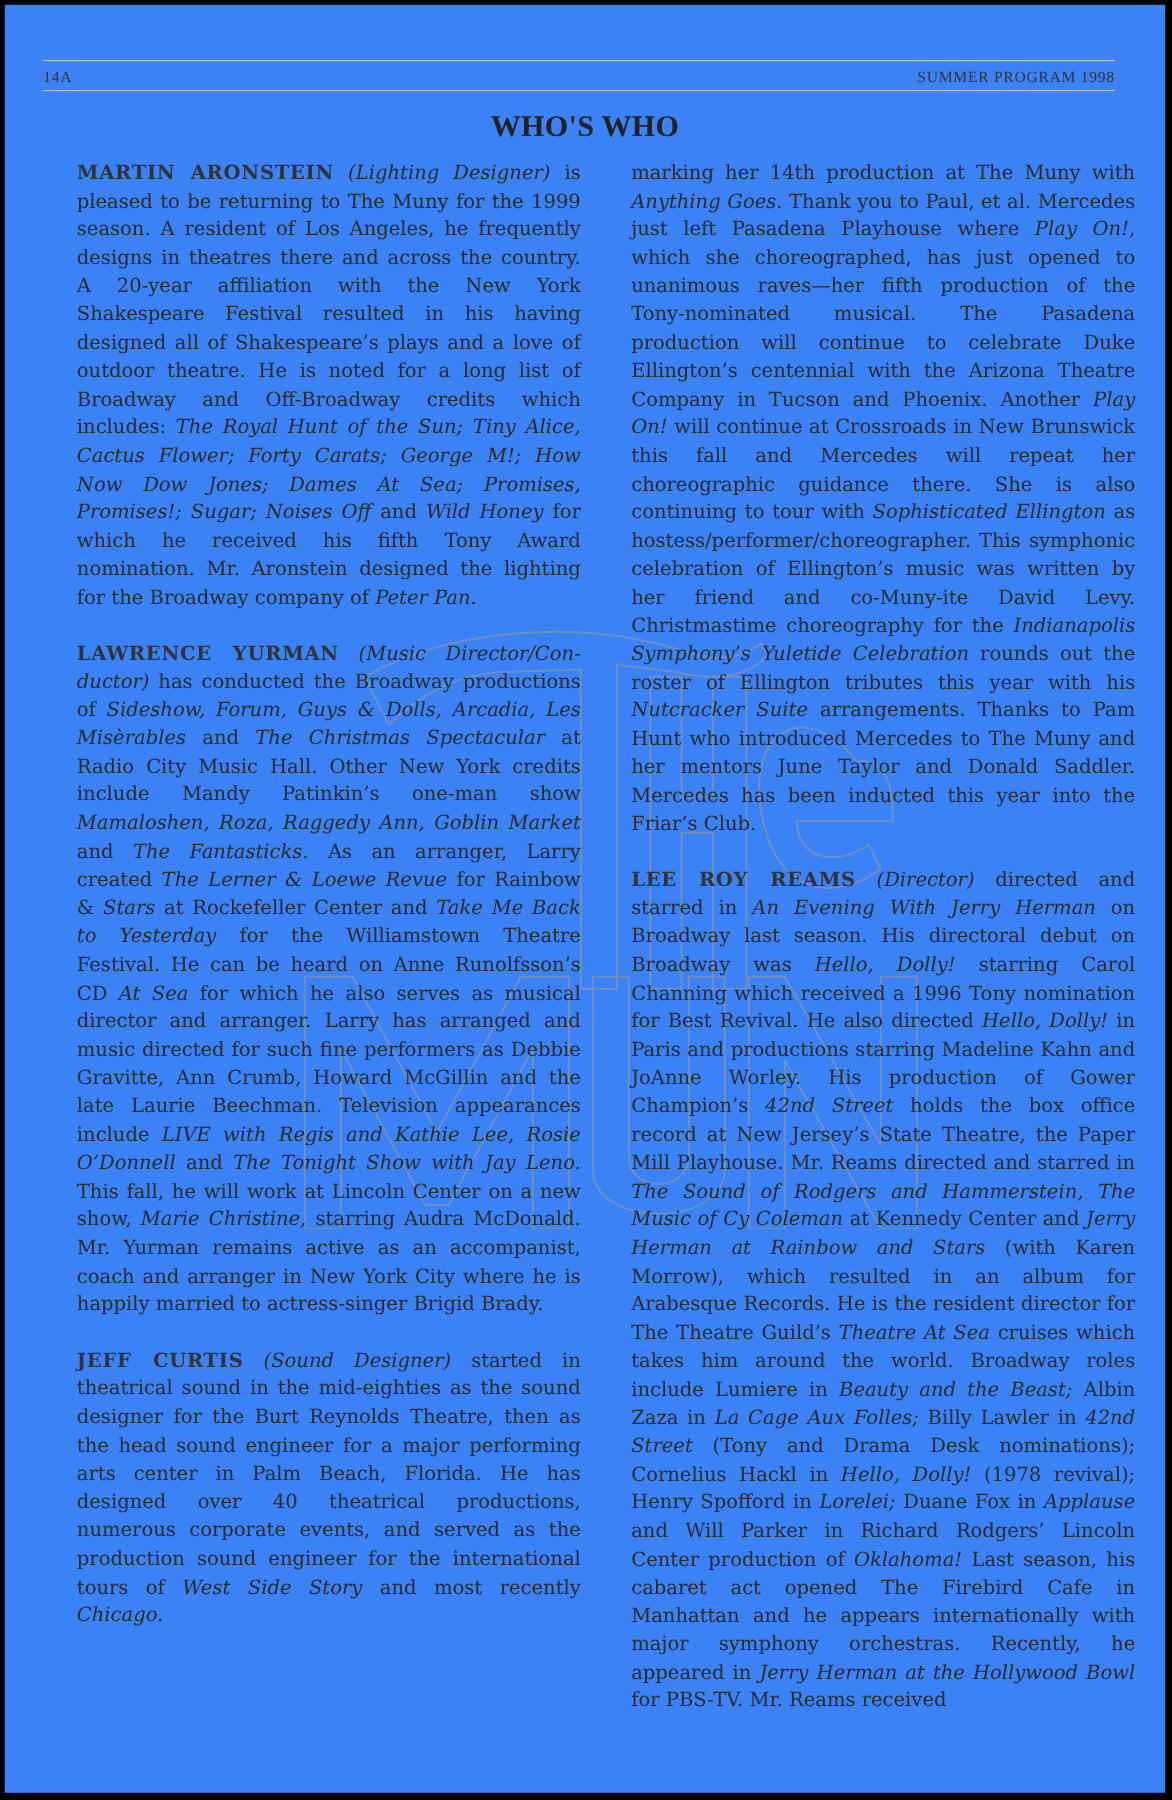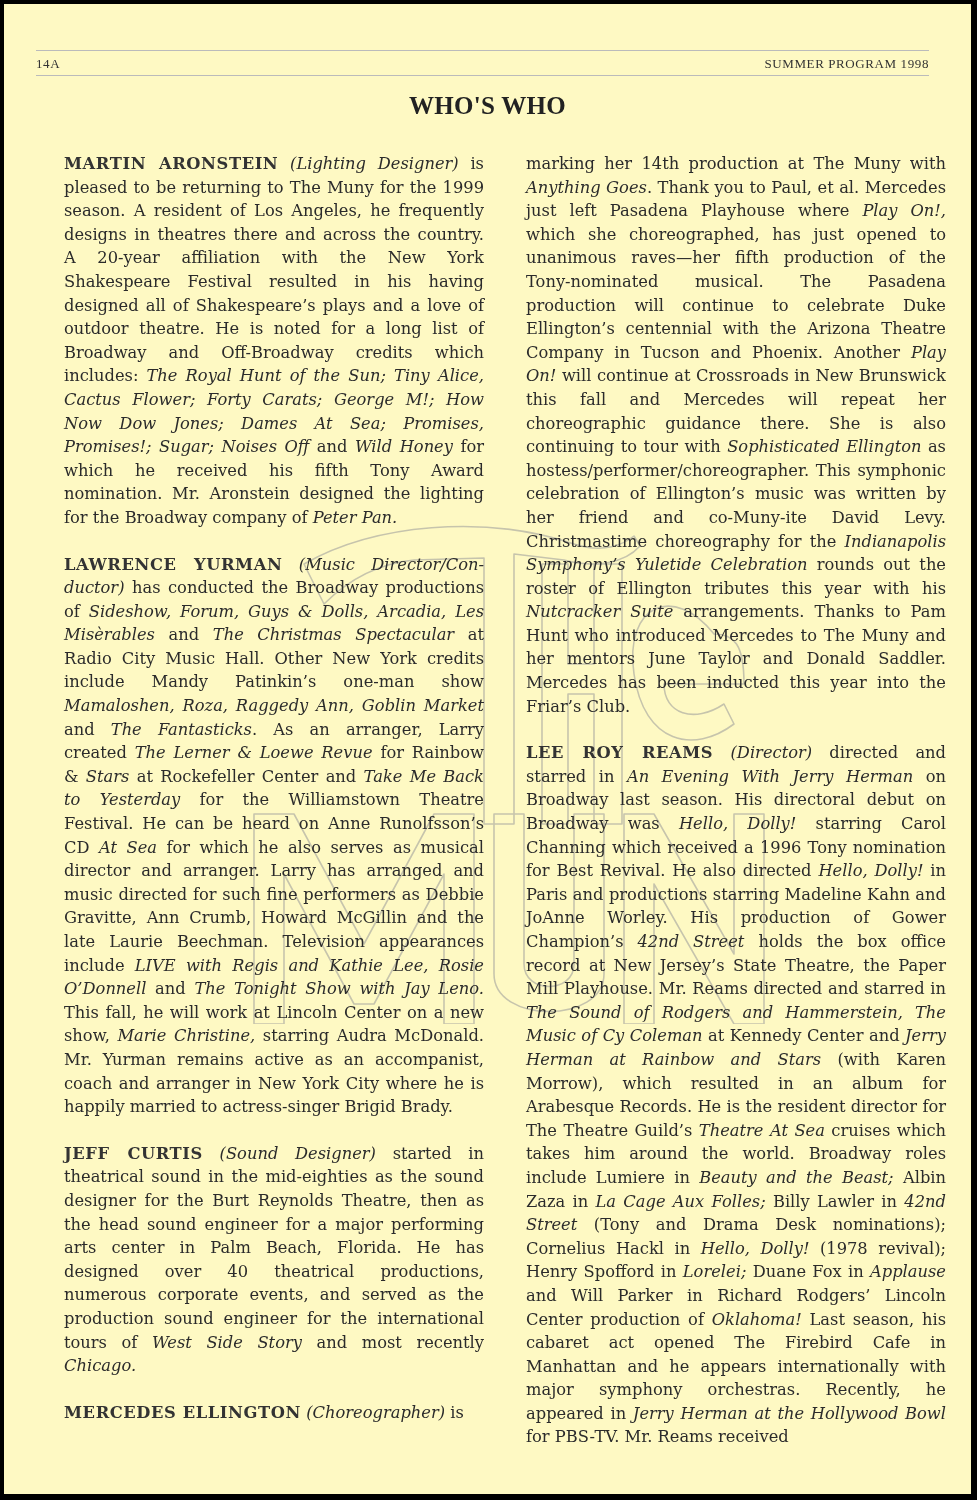--- a/index.html
+++ b/index.html
@@ -4,21 +4,21 @@
 <style>
   html, body { margin: 0; padding: 0; }
   body {
     width: 977px; height: 1500px;
     background: #000;
     position: relative; overflow: hidden;
   }
   .page {
     position: absolute; left: 4px; top: 4px;
     width: 967px; height: 1490px;
-    background: #fef9c3;
+    background: #3b82f6;
     overflow: hidden;
   }
   .running-head {
     position: absolute; left: 32px; top: 46px;
     width: 893px; height: 24px;
     border-top: 1px solid #bbb;
     border-bottom: 1px solid #bbb;
     font-family: "Liberation Serif", "DejaVu Serif", serif;
     font-size: 13px; letter-spacing: 0.6px;
     color: #333;
@@ -31,21 +31,20 @@
     font-family: "Liberation Serif", "DejaVu Serif", serif;
     font-weight: bold; font-size: 25px;
     color: #222; letter-spacing: 0.3px;
   }
   .col {
     position: absolute; top: 128px; width: 420px;
     font-family: "DejaVu Serif", "Liberation Serif", serif;
     font-size: 16.3px; line-height: 23.6px;
     color: #2b2b2b; text-align: justify;
     hyphens: manual;
-    margin-top: 20px;
   }
   .col.left  { left: 60px; }
   .col.right { left: 522px; }
   .bio { margin: 0 0 23px 0; }
   .bio .name { font-weight: bold; letter-spacing: 0.6px; color: #333; }
   .bio i { font-style: italic; }
   .watermark {
     position: absolute; left: 150px; top: 520px;
     width: 640px; height: 500px;
     pointer-events: none; opacity: 0.55;
@@ -73,20 +72,19 @@
       <path d="M100 290 L140 290 L210 420 L280 290 L320 290 L320 500 L290 500 L290 350 L220 480 L200 480 L130 350 L130 500 L100 500 Z"></path>
       <path d="M340 290 L370 290 L370 440 C370 470 420 470 420 440 L420 290 L450 290 L450 450 C450 500 340 500 340 450 Z"></path>
       <path d="M470 290 L500 290 L580 430 L580 290 L610 290 L610 500 L580 500 L500 360 L500 500 L470 500 Z"></path>
     </g>
   </svg>
 
   <div class="col left">
       <p class="bio"><span class="name">MARTIN ARONSTEIN</span> <i>(Lighting Designer)</i><span> is pleased to be returning to The Muny for the 1999 season. A resident of Los Angeles, he frequently designs in theatres there and across the country. A 20-year affiliation with the New York Shakespeare Festival resulted in his having designed all of Shakespeare’s plays and a love of outdoor theatre. He is noted for a long list of Broadway and Off-Broadway credits which includes: </span><i>The Royal Hunt of the Sun; Tiny Alice, Cactus Flower; Forty Carats; George M!; How Now Dow Jones; Dames At Sea; Promises, Promises!; Sugar; Noises Off</i><span> and </span><i>Wild Honey</i><span> for which he received his fifth Tony Award nomination. Mr. Aronstein designed the lighting for the Broadway company of </span><i>Peter Pan.</i></p>
       <p class="bio"><span class="name">LAWRENCE YURMAN</span> <i>(Music Director/Con­ductor)</i><span> has conducted the Broadway productions of </span><i>Sideshow, Forum, Guys &amp; Dolls, Arcadia, Les Misèrables</i><span> and </span><i>The Christmas Spectacular</i><span> at Radio City Music Hall. Other New York credits include Mandy Patinkin’s one-man show </span><i>Mamaloshen, Roza, Raggedy Ann, Goblin Market</i><span> and </span><i>The Fantasticks</i><span>. As an arranger, Larry created </span><i>The Lerner &amp; Loewe Revue</i><span> for Rainbow &amp; </span><i>Stars</i><span> at Rockefeller Center and </span><i>Take Me Back to Yesterday</i><span> for the Williamstown Theatre Festival. He can be heard on Anne Runolfsson’s CD </span><i>At Sea</i><span> for which he also serves as musical director and arranger. Larry has arranged and music directed for such fine performers as Debbie Gravitte, Ann Crumb, Howard McGillin and the late Laurie Beechman. Television appearances include </span><i>LIVE with Regis and Kathie Lee, Rosie O’Donnell</i><span> and </span><i>The Tonight Show with Jay Leno.</i><span> This fall, he will work at Lincoln Center on a new show, </span><i>Marie Christine,</i><span> starring Audra McDonald. Mr. Yurman remains active as an accompanist, coach and arranger in New York City where he is happily married to actress-singer Brigid Brady.</span></p>
       <p class="bio"><span class="name">JEFF CURTIS</span> <i>(Sound Designer)</i><span> started in theatrical sound in the mid-eighties as the sound designer for the Burt Reynolds Theatre, then as the head sound engineer for a major performing arts center in Palm Beach, Florida. He has designed over 40 theatrical productions, numerous corporate events, and served as the production sound engineer for the international tours of </span><i>West Side Story</i><span> and most recently </span><i>Chicago.</i></p>
-      <p class="bio"><span class="name">MERCEDES ELLINGTON</span> <i>(Choreographer)</i><span> is</span></p>
     </div>
   <div class="col right">
       <p class="bio"><span>marking her 14th production at The Muny with </span><i>Anything Goes</i><span>. Thank you to Paul, et al. Mercedes just left Pasadena Playhouse where </span><i>Play On!,</i><span> which she choreographed, has just opened to unanimous raves—her fifth production of the Tony-nominated musical. The Pasadena production will continue to celebrate Duke Ellington’s centennial with the Arizona Theatre Company in Tucson and Phoenix. Another </span><i>Play On!</i><span> will continue at Crossroads in New Brunswick this fall and Mercedes will repeat her choreographic guidance there. She is also continuing to tour with </span><i>Sophisticated Ellington</i><span> as hostess/performer/choreographer. This symphonic celebration of Ellington’s music was written by her friend and co-Muny-ite David Levy. Christmastime choreography for the </span><i>Indianapolis Symphony’s Yuletide Celebration</i><span> rounds out the roster of Ellington tributes this year with his </span><i>Nutcracker Suite</i><span> arrangements. Thanks to Pam Hunt who introduced Mercedes to The Muny and her mentors June Taylor and Donald Saddler. Mercedes has been inducted this year into the Friar’s Club.</span></p>
       <p class="bio"><span class="name">LEE ROY REAMS</span> <i>(Director)</i><span> directed and starred in </span><i>An Evening With Jerry Herman</i><span> on Broadway last season. His directoral debut on Broadway was </span><i>Hello, Dolly!</i><span> starring Carol Channing which received a 1996 Tony nomination for Best Revival. He also directed </span><i>Hello, Dolly!</i><span> in Paris and productions starring Madeline Kahn and JoAnne Worley. His production of Gower Champion’s </span><i>42nd Street</i><span> holds the box office record at New Jersey’s State Theatre, the Paper Mill Playhouse. Mr. Reams directed and starred in </span><i>The Sound of Rodgers and Hammerstein, The Music of Cy Coleman</i><span> at Kennedy Center and </span><i>Jerry Herman at Rainbow and Stars</i><span> (with Karen Morrow), which resulted in an album for Arabesque Records. He is the resident director for The Theatre Guild’s </span><i>Theatre At Sea</i><span> cruises which takes him around the world. Broadway roles include Lumiere in </span><i>Beauty and the Beast;</i><span> Albin Zaza in </span><i>La Cage Aux Folles;</i><span> Billy Lawler in </span><i>42nd Street</i><span> (Tony and Drama Desk nominations); Cornelius Hackl in </span><i>Hello, Dolly!</i><span> (1978 revival); Henry Spofford in </span><i>Lorelei;</i><span> Duane Fox in </span><i>Applause</i><span> and Will Parker in Richard Rodgers’ Lincoln Center production of </span><i>Oklahoma!</i><span> Last season, his cabaret act opened The Firebird Cafe in Manhattan and he appears internationally with major symphony orchestras. Recently, he appeared in </span><i>Jerry Herman at the Hollywood Bowl</i><span> for PBS-TV. Mr. Reams received</span></p>
     </div>
 
 </div>
 
 </body></html>

